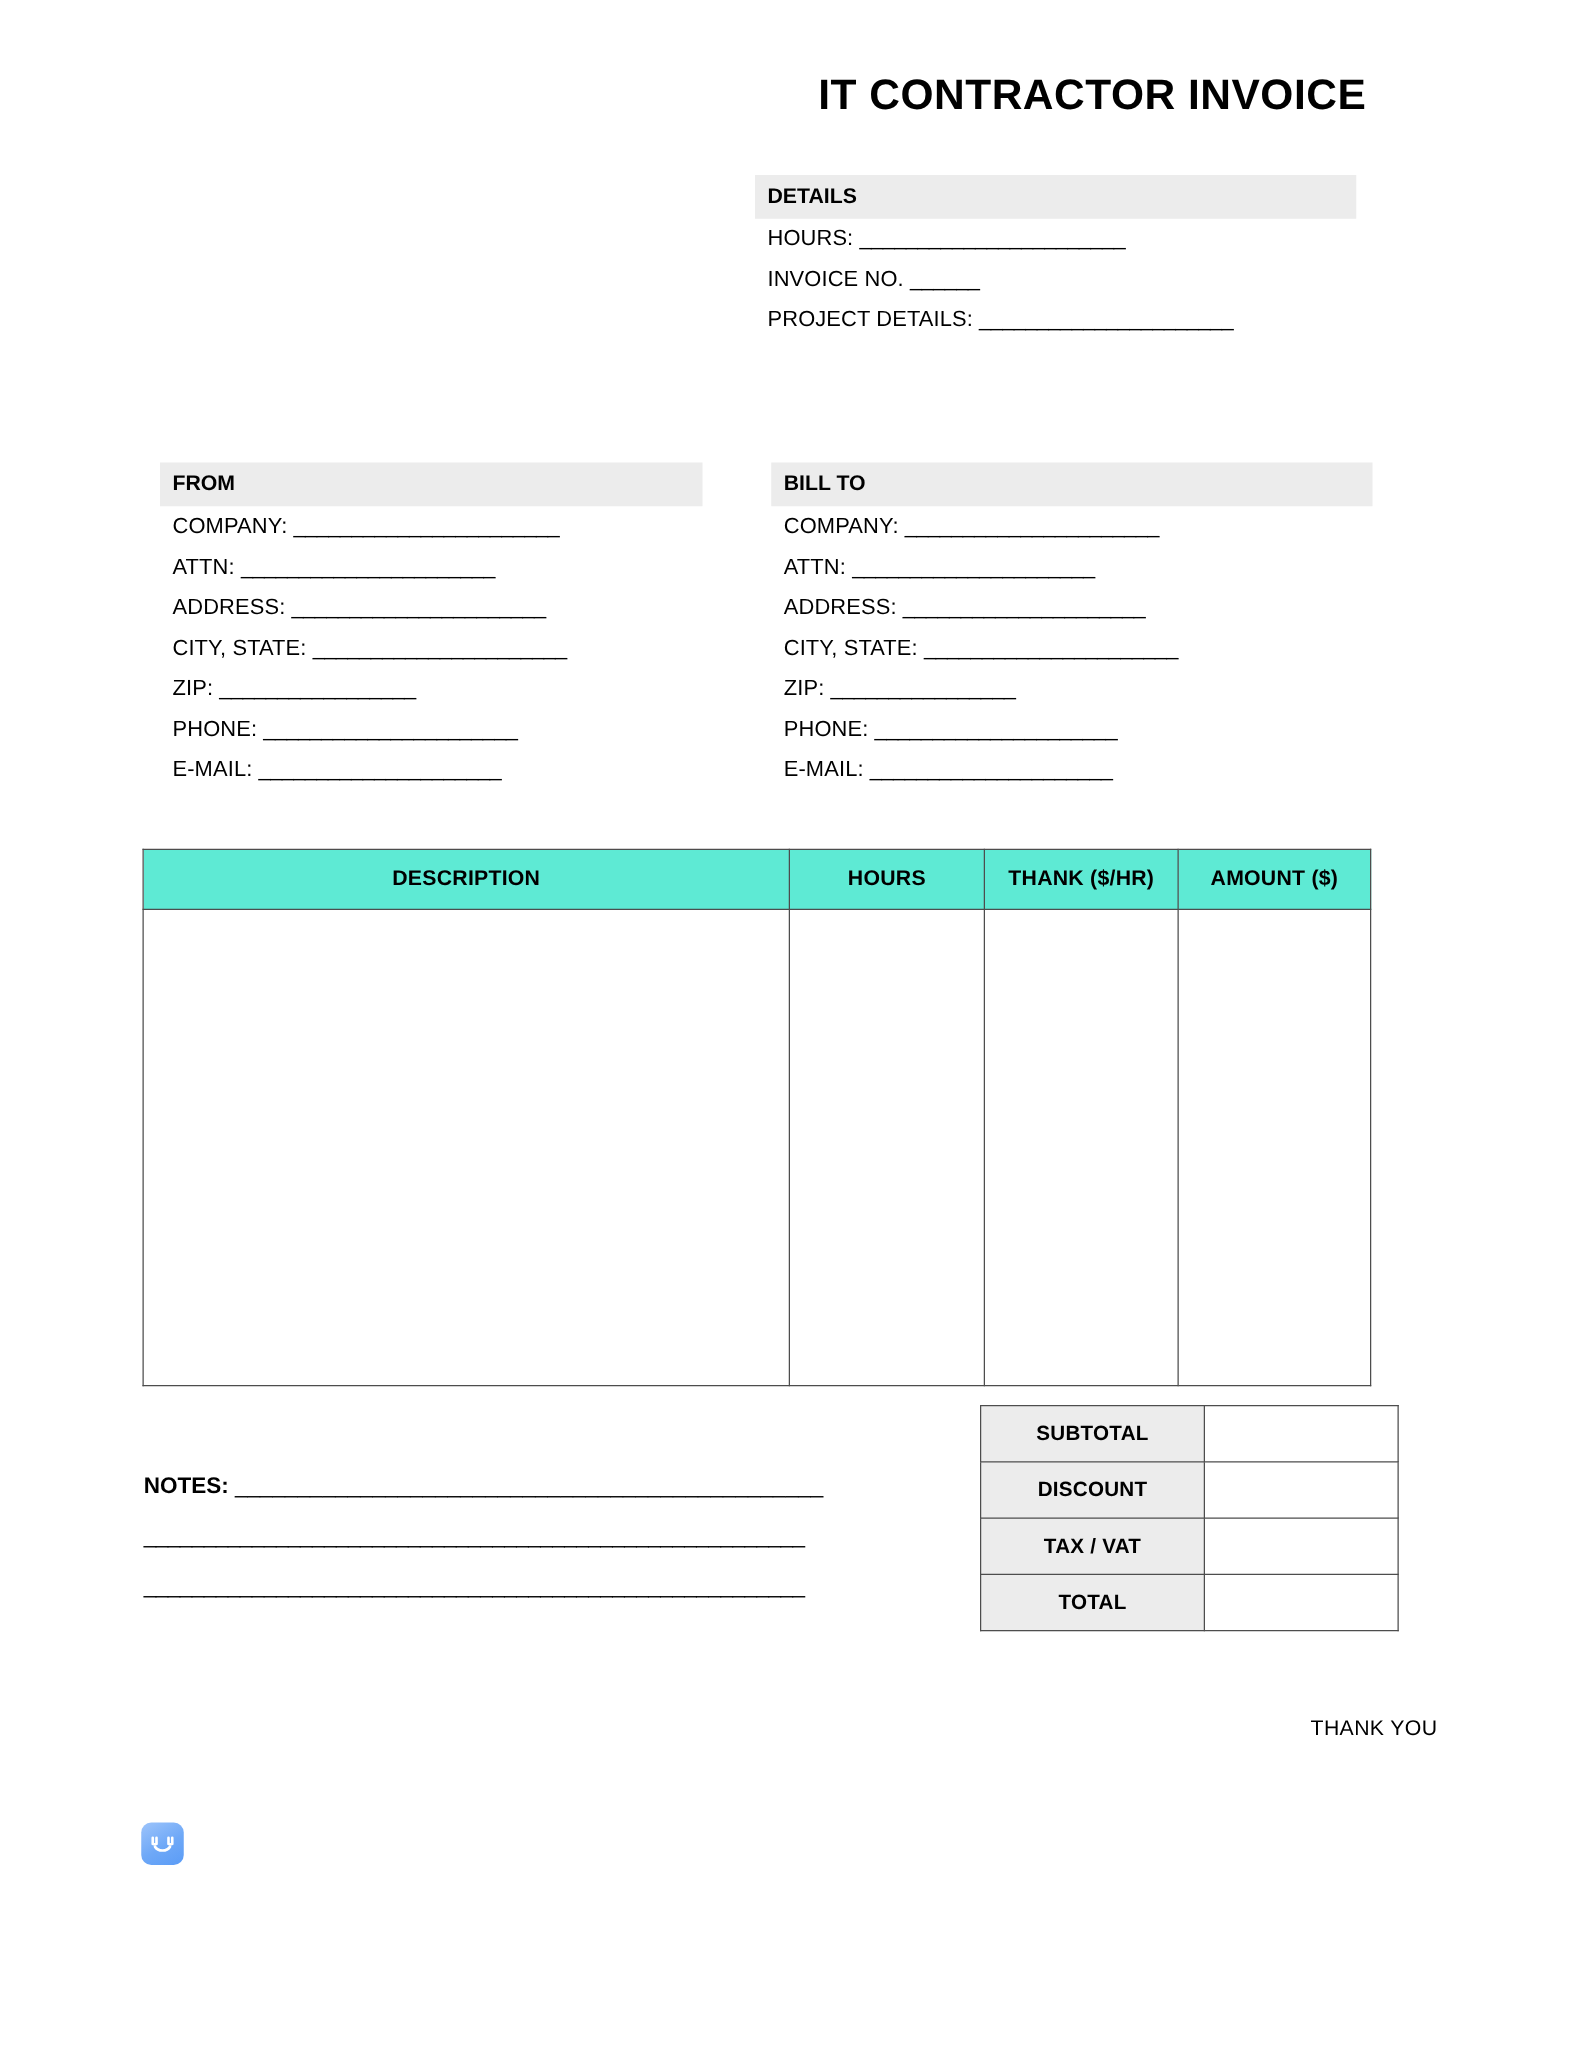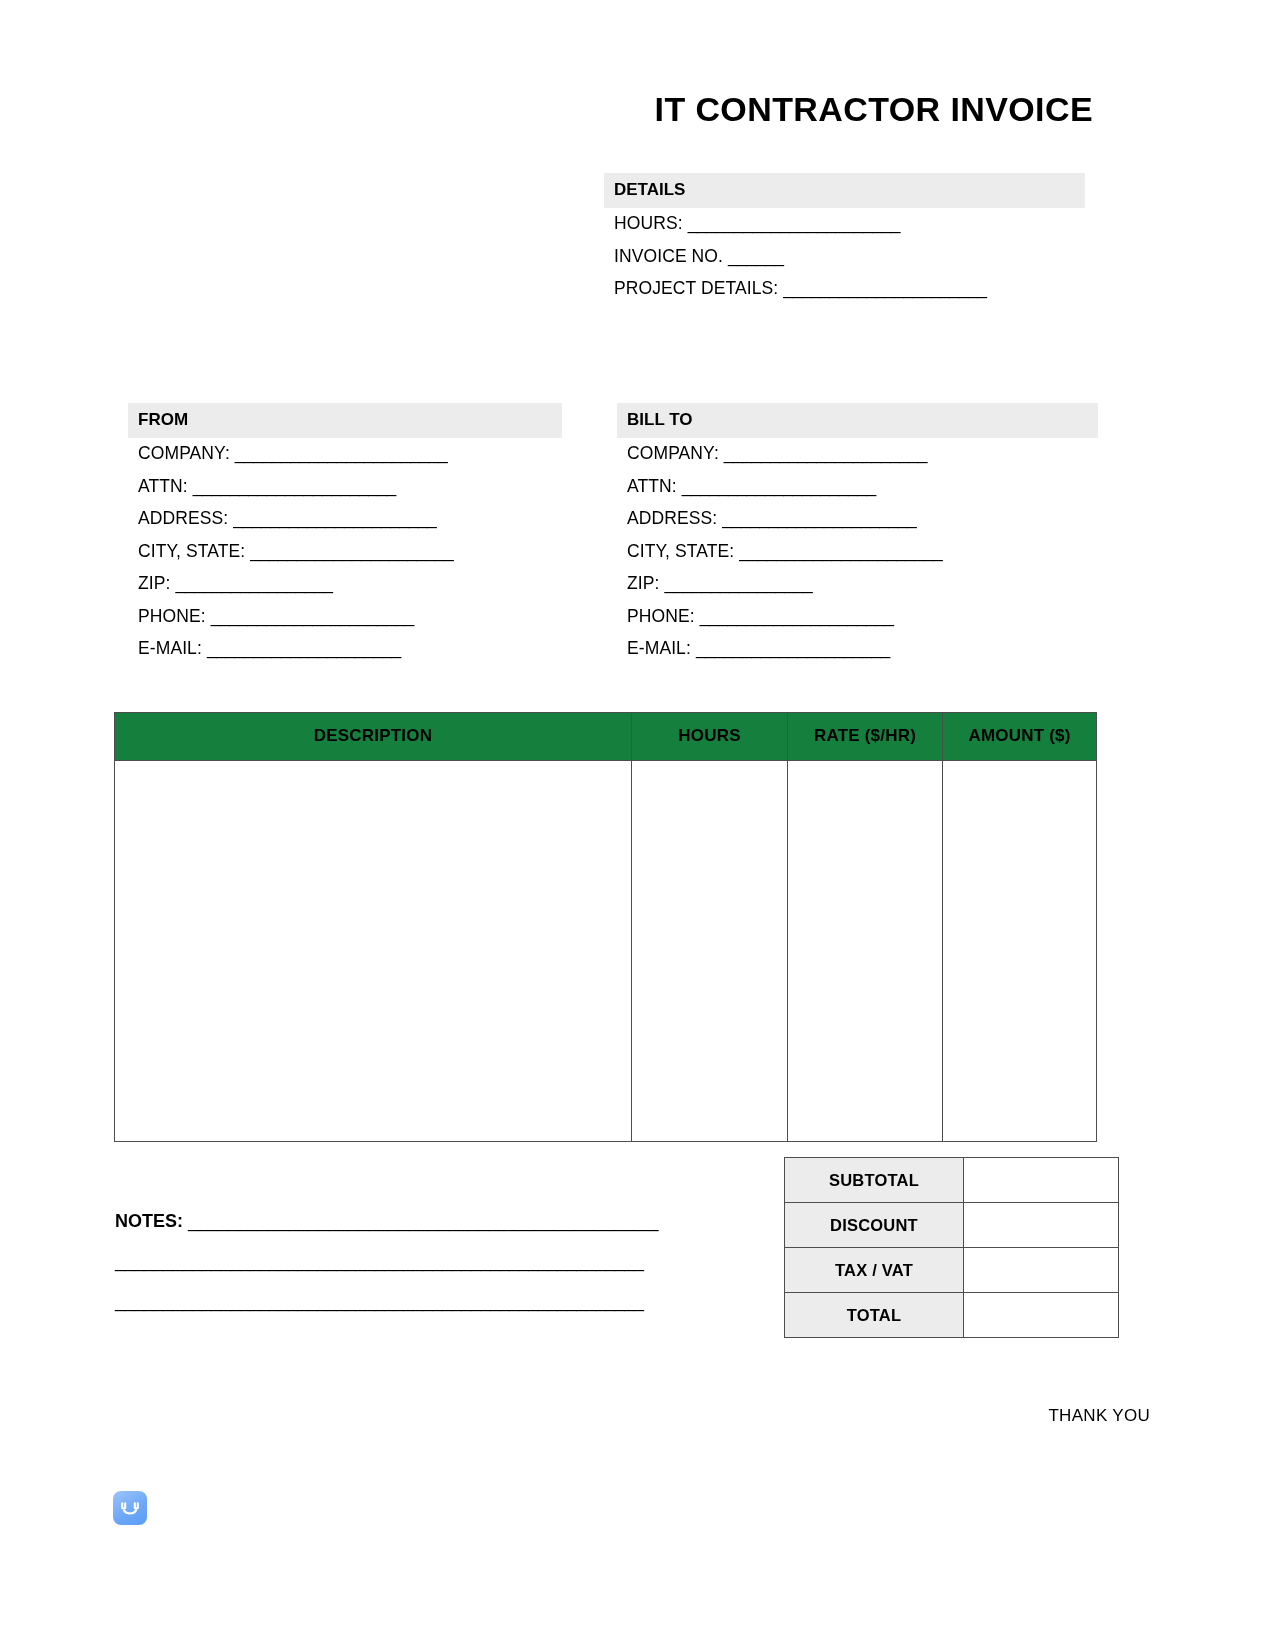--- a/index.html
+++ b/index.html
@@ -14,21 +14,20 @@
     position: relative;
     font-family: "Liberation Sans", sans-serif;
     color: #000000;
     -webkit-font-smoothing: antialiased;
   }
 
   .page {
     position: absolute;
     inset: 0;
     padding: 12px;
-    margin-top: 33px;
   }
 
   
   .title-row {
     position: absolute;
     top: 58px;
     left: 0;
     right: 182px;
     text-align: right;
   }
@@ -94,21 +93,21 @@
     top: 679px;
     left: 114px;
     width: 982px;
     border-collapse: collapse;
     table-layout: fixed;
   }
   #items-table th, #items-table td {
     border: 1px solid #4d4d4d;
   }
   #items-table thead th {
-    background: #15803d;
+    background: #5eead4;
     font-size: 17px;
     font-weight: bold;
     text-align: center;
     padding: 13px 2px 14px 2px;
     letter-spacing: 0.2px;
   }
   #items-table tbody td {
     height: 381px;
     vertical-align: top;
   }
@@ -288,21 +287,21 @@
     <colgroup>
       <col class="col-desc">
         <col class="col-hours">
         <col class="col-rate">
         <col class="col-amount">
     </colgroup>
     <thead>
       <tr>
         <th>DESCRIPTION</th>
         <th>HOURS</th>
-        <th>RATE ($/HR)</th>
+        <th>THANK ($/HR)</th>
         <th>AMOUNT ($)</th>
       </tr>
     </thead>
     <tbody>
       <tr>
         <td></td>
         <td></td>
         <td></td>
         <td></td>
       </tr>

